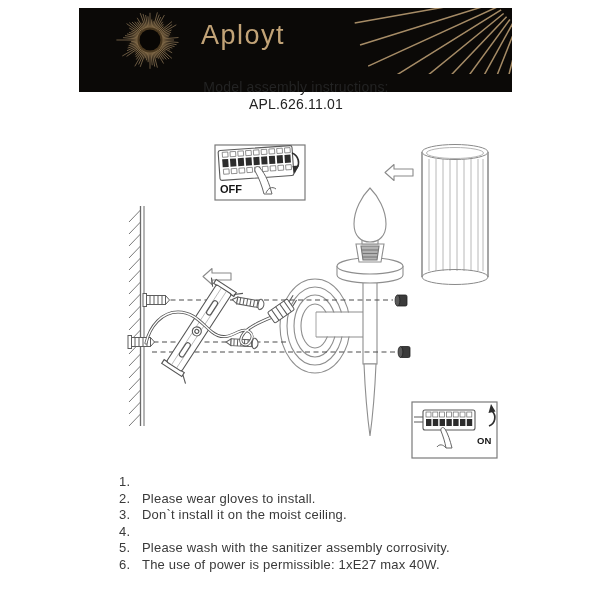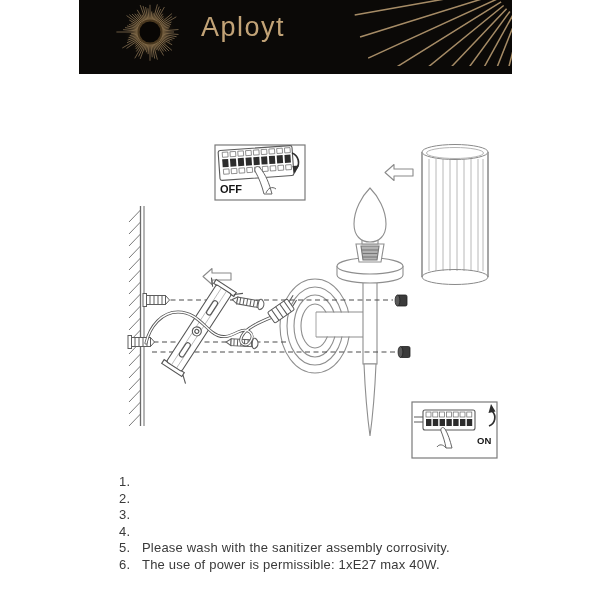--- a/index.html
+++ b/index.html
@@ -1,18 +1,18 @@
 <!DOCTYPE html>
 <html style="--gold: #c2a377; --header-bg: #0b0907; --line: #5e5e5e; --dark-fill: #2c2c2c;"><head>
 <meta charset="utf-8">
 <style>
   html,body{margin:0;padding:0;background:#fff}
   .page{position:relative;width:600px;height:600px;background:#fff;overflow:hidden;
         font-family:"Liberation Sans",sans-serif}
-  .header{position:absolute;left:79px;top:0;width:433px;height:74px;
+  .header{position:absolute;left:79px;top:8px;width:433px;height:84px;
           background:var(--header-bg,#0b0907);overflow:hidden}
   .header svg{position:absolute;left:0;top:0}
   .brand{position:absolute;left:112px;top:12px;width:104px;text-align:center;
          color:var(--gold,#c2a377);font-size:27px;font-weight:300;letter-spacing:1.5px}
   .titles{position:absolute;left:80px;top:79px;width:432px;text-align:center;
           color:#232323;font-size:14px;font-weight:500;letter-spacing:.2px;line-height:17px}
   .diagram{position:absolute;left:100px;top:130px}
   .list{position:absolute;left:119px;top:474px;color:#3a3a3a;font-size:13px;letter-spacing:.2px}
   .row{display:flex;line-height:16.6px}
   .num{width:23px;flex:none}
@@ -120,20 +120,24 @@
           <line x1="422.1349626206092" y1="1.9669033805598062" x2="299.8830396020128" y2="78.06202358057782"></line>
           <line x1="420.0859722923997" y1="-1.8464530631463596" x2="289.1559725896218" y2="58.09798102235142"></line>
           <line x1="418.53813281690486" y1="-5.889254281355264" x2="281.0525776885021" y2="36.93272758584597"></line>
           <line x1="417.5165363975849" y1="-10.09596195932437" x2="275.704219963827" y2="14.90937562471359"></line>
           <line x1="417.037744251293" y1="-14.398380675872154" x2="273.1976022567693" y2="-7.615051773683632"></line>
         </g>
     </svg>
     <div class="brand">Aployt</div>
   </div>
 
+  <div class="titles">
+    <div>Model assembly instructions:</div>
+    <div>APL.626.11.01</div>
+  </div>
 
   <svg class="diagram" width="420" height="340" viewBox="0 0 420 340">
 
     <g stroke="#6a6a6a">
       <line x1="40.5" y1="76" x2="40.5" y2="296" stroke-width="1.3"></line>
       <line x1="44" y1="76" x2="44" y2="296" stroke-width="1"></line>
       <g id="wall-hatch" stroke-width="0.9">
           <line x1="40.5" y1="80" x2="29" y2="92"></line>
           <line x1="40.5" y1="92" x2="29" y2="104"></line>
           <line x1="40.5" y1="104" x2="29" y2="116"></line>
@@ -374,23 +378,25 @@
       <text x="377" y="314" font-size="9.5" font-weight="bold" fill="#141414">ON</text>
     </g>
   </svg>
 
   <div class="list">
     <div class="row">
       <span class="num">1.</span>
     </div>
     <div class="row">
       <span class="num">2.</span>
+      <span class="txt">Please wear gloves to install.</span>
     </div>
     <div class="row">
       <span class="num">3.</span>
+      <span class="txt">Don`t install it on the moist ceiling.</span>
     </div>
     <div class="row">
       <span class="num">4.</span>
     </div>
     <div class="row">
       <span class="num">5.</span>
       <span class="txt">Please wash with the sanitizer assembly corrosivity.</span>
     </div>
     <div class="row">
       <span class="num">6.</span>

